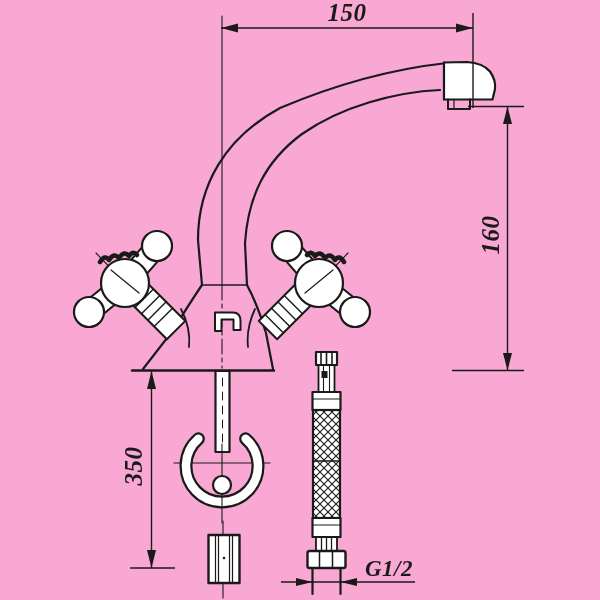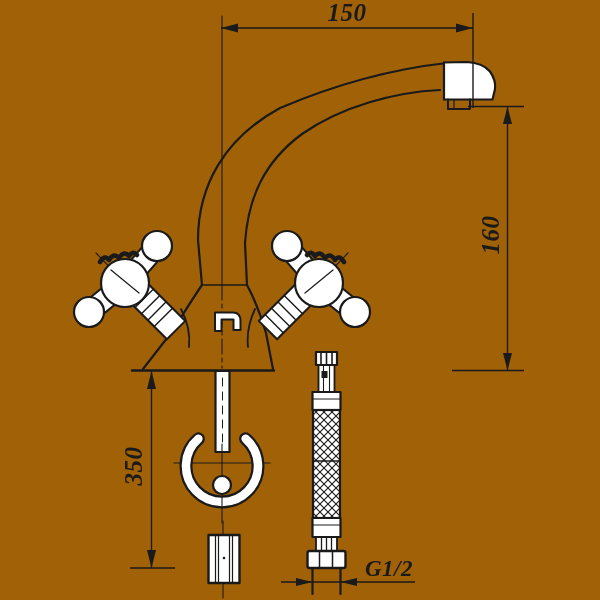--- a/index.html
+++ b/index.html
@@ -1,16 +1,16 @@
 <!DOCTYPE html>
 <html><head>
 <meta charset="utf-8">
 <style>
   html,body{margin:0;padding:0;background:#ffffff;}
-  .stage{width:600px;height:600px;background:#a16207;position:relative;overflow:hidden;}
+  .stage{width:600px;height:600px;background:#f9a8d4;position:relative;overflow:hidden;}
   svg{display:block;}
   .ink{stroke:#1a1a1a;fill:none;stroke-linecap:round;stroke-linejoin:round;}
   .fillw{fill:#ffffff;stroke:#1a1a1a;stroke-linejoin:round;}
   .solid{fill:#1a1a1a;stroke:none;}
   .thin{stroke-width:1.1;}
   .dim{stroke:#1a1a1a;stroke-width:1.4;fill:none;}
   .dim-label{font-family:"Liberation Serif","DejaVu Serif",serif;font-style:italic;
              font-weight:600;fill:#1a1a1a;letter-spacing:0.5px;}
 </style>
 </head>

